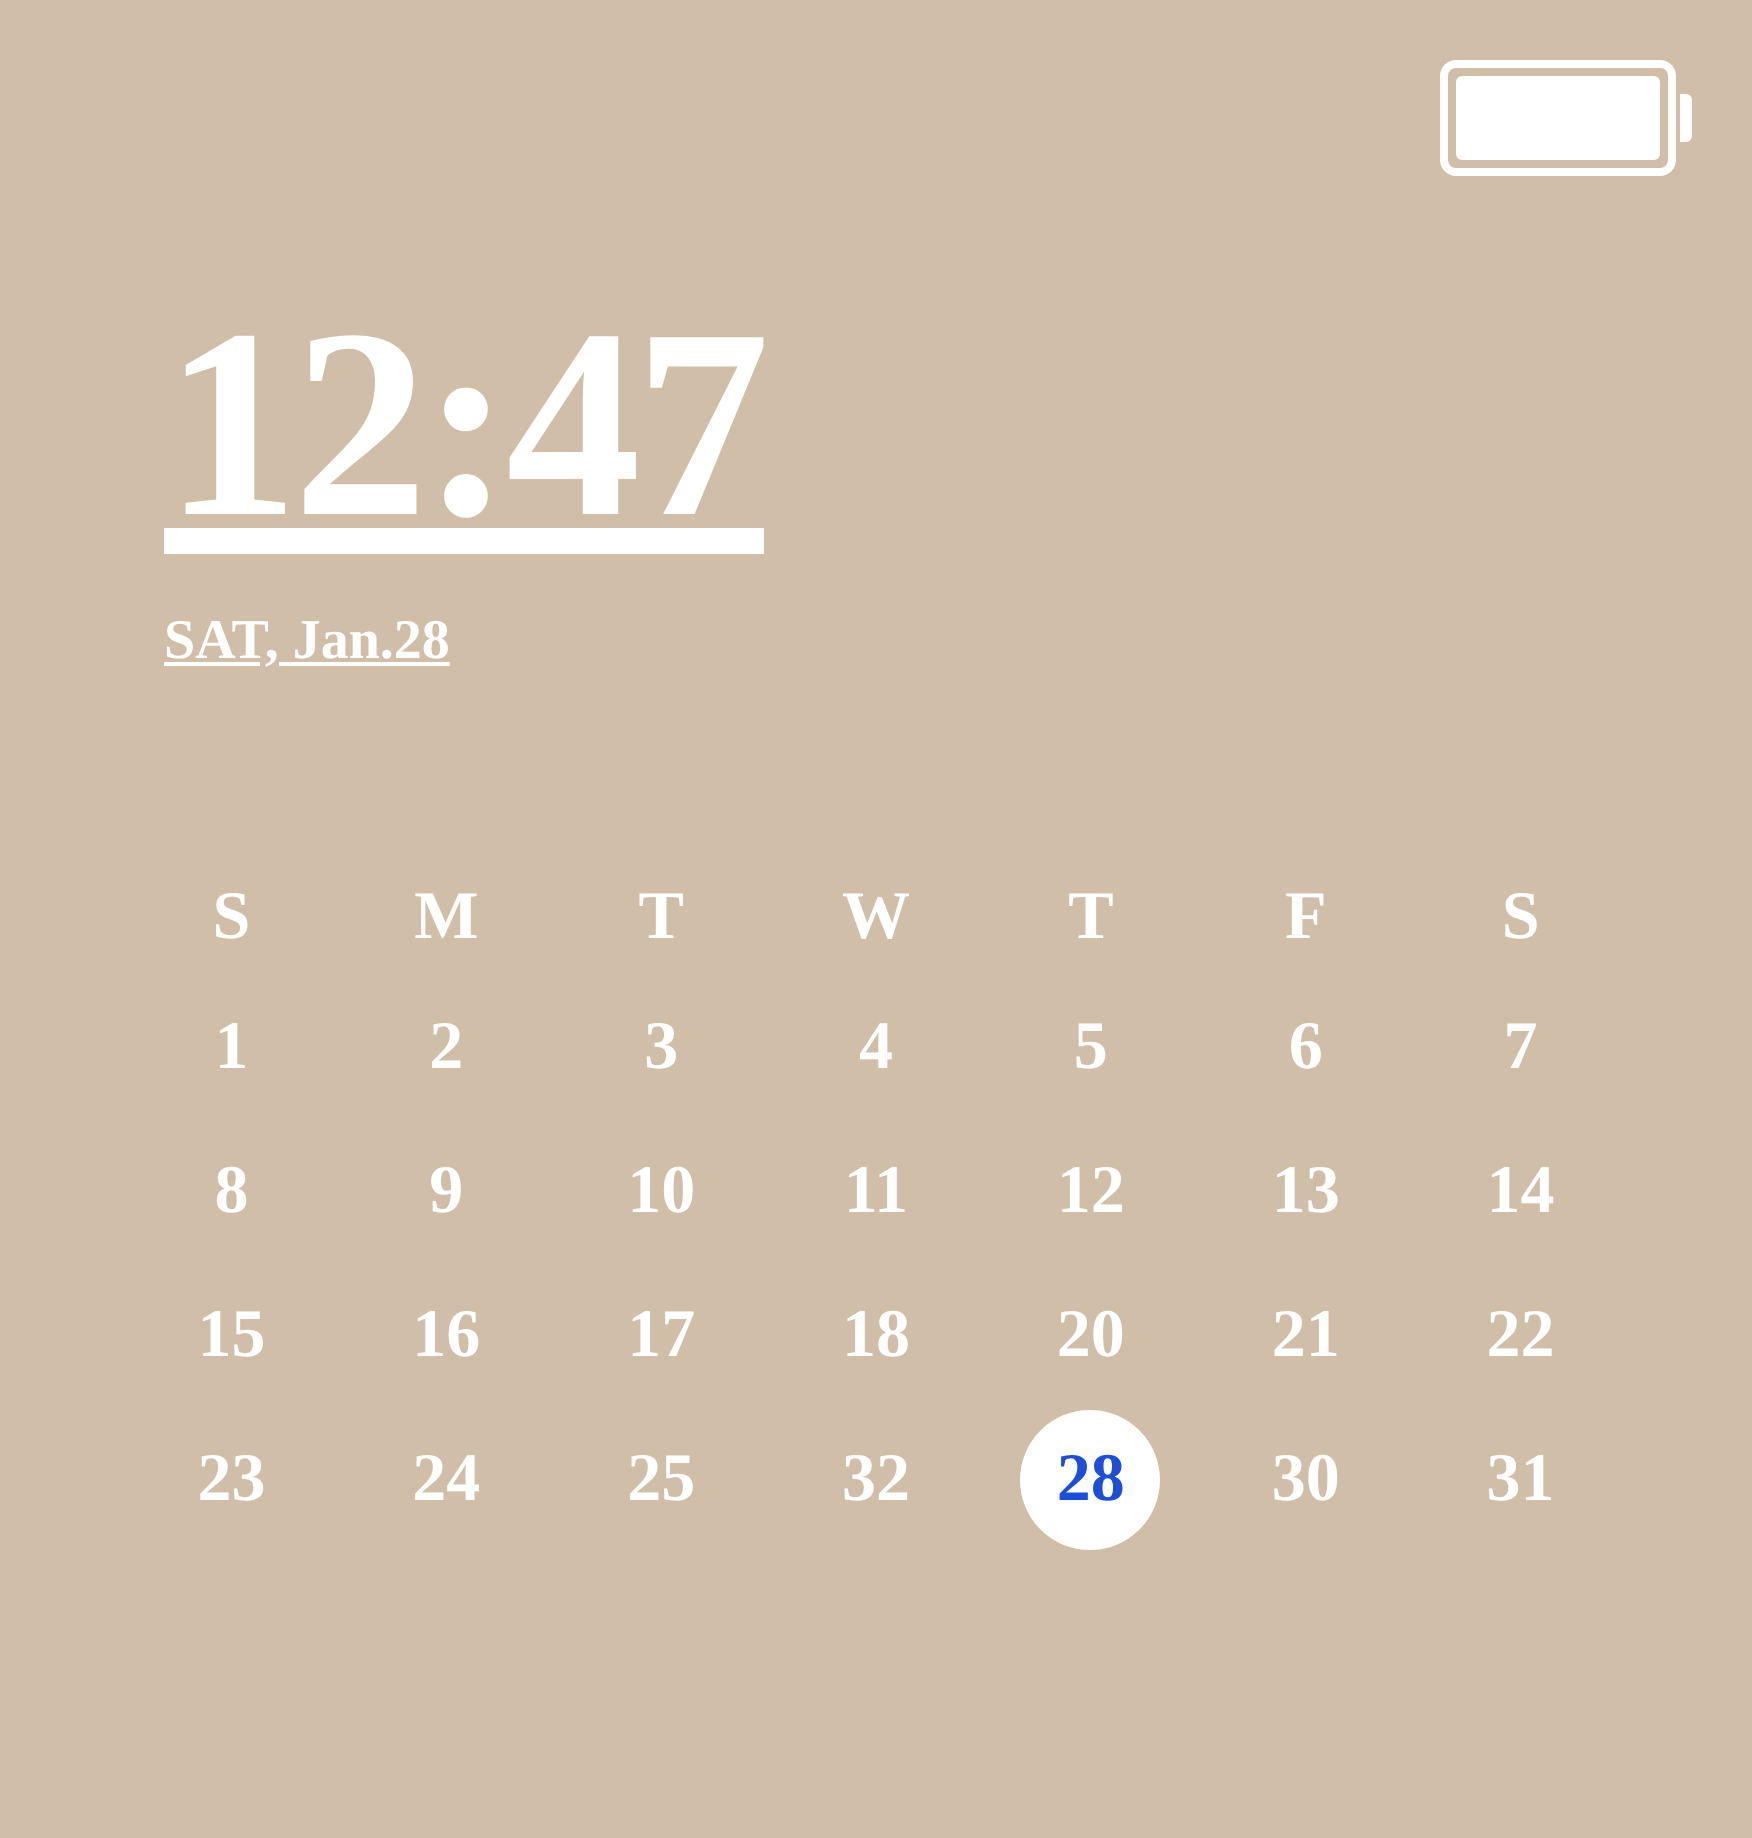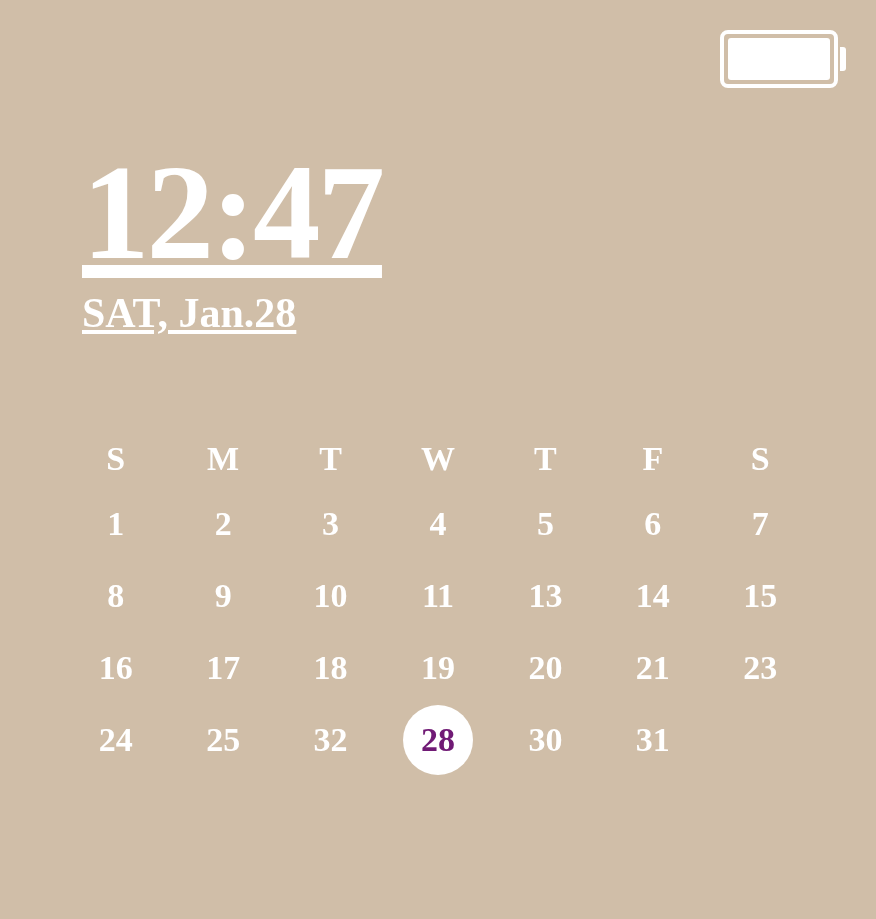--- a/index.html
+++ b/index.html
@@ -50,23 +50,23 @@
       left: 82px;
       text-decoration: underline;
     }
     .time {
       font-size: 135px;
       font-weight: bold;
       line-height: 1;
       letter-spacing: -3px;
     }
     .date {
-      font-size: 42px;
+      font-size: 28px;
       font-weight: bold;
-      margin-top: 9px;
+      margin-top: 25px;
     }
     .calendar {
       position: absolute;
       top: 440px;
       left: 62px;
       width: 752px;
     }
     .cal-header {
       display: grid;
       grid-template-columns: repeat(7, 1fr);
@@ -95,21 +95,21 @@
       background: #ffffff;
       border-radius: 50%;
       top: 50%;
       left: 50%;
       transform: translate(-50%, -50%);
       z-index: 0;
     }
     .cal-cell.today .day-num {
       position: relative;
       z-index: 1;
-      color: #701a75;
+      color: #1d4ed8;
     }
     .cal-cell .day-num {
       position: relative;
       z-index: 1;
     }
   </style>
 </head>
 <body>
 
 <div class="battery">
@@ -139,29 +139,30 @@
       <div class="cal-cell"><span class="day-num">2</span></div>
       <div class="cal-cell"><span class="day-num">3</span></div>
       <div class="cal-cell"><span class="day-num">4</span></div>
       <div class="cal-cell"><span class="day-num">5</span></div>
       <div class="cal-cell"><span class="day-num">6</span></div>
       <div class="cal-cell"><span class="day-num">7</span></div>
       <div class="cal-cell"><span class="day-num">8</span></div>
       <div class="cal-cell"><span class="day-num">9</span></div>
       <div class="cal-cell"><span class="day-num">10</span></div>
       <div class="cal-cell"><span class="day-num">11</span></div>
+      <div class="cal-cell"><span class="day-num">12</span></div>
       <div class="cal-cell"><span class="day-num">13</span></div>
       <div class="cal-cell"><span class="day-num">14</span></div>
       <div class="cal-cell"><span class="day-num">15</span></div>
       <div class="cal-cell"><span class="day-num">16</span></div>
       <div class="cal-cell"><span class="day-num">17</span></div>
       <div class="cal-cell"><span class="day-num">18</span></div>
-      <div class="cal-cell"><span class="day-num">19</span></div>
       <div class="cal-cell"><span class="day-num">20</span></div>
       <div class="cal-cell"><span class="day-num">21</span></div>
+      <div class="cal-cell"><span class="day-num">22</span></div>
       <div class="cal-cell"><span class="day-num">23</span></div>
       <div class="cal-cell"><span class="day-num">24</span></div>
       <div class="cal-cell"><span class="day-num">25</span></div>
       <div class="cal-cell"><span class="day-num">32</span></div>
       <div class="cal-cell today"><div class="today-circle"></div><span class="day-num">28</span></div>
       <div class="cal-cell"><span class="day-num">30</span></div>
       <div class="cal-cell"><span class="day-num">31</span></div>
     </div>
 </div>
 

